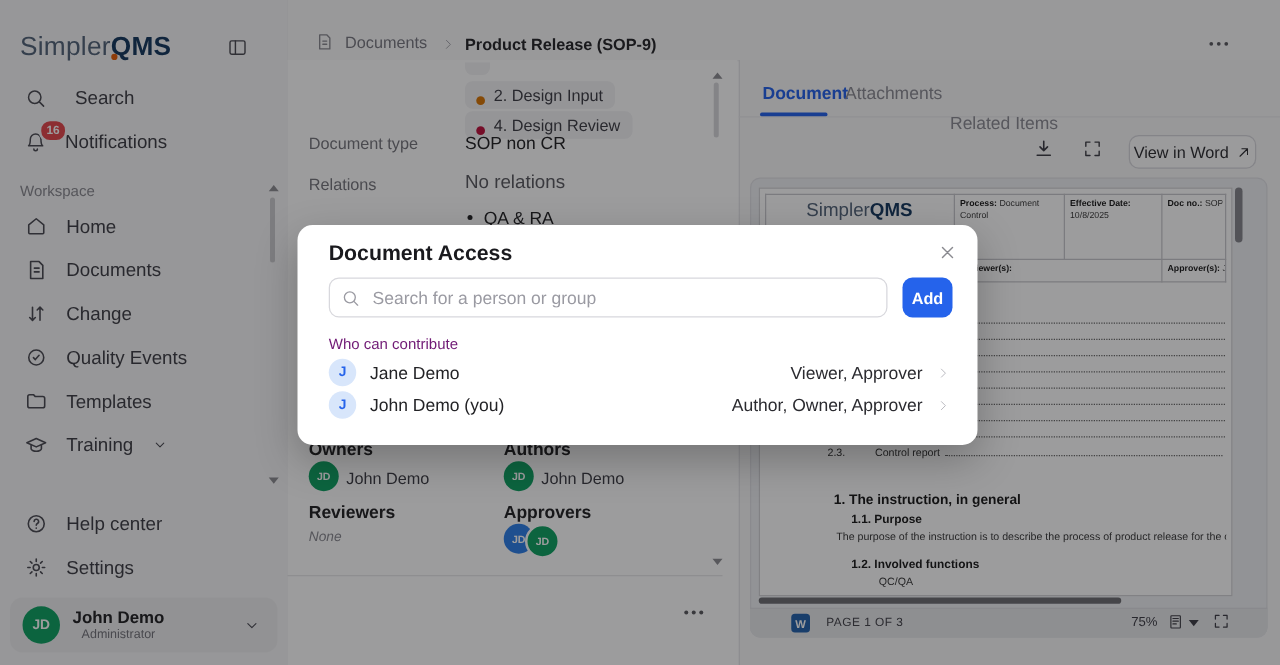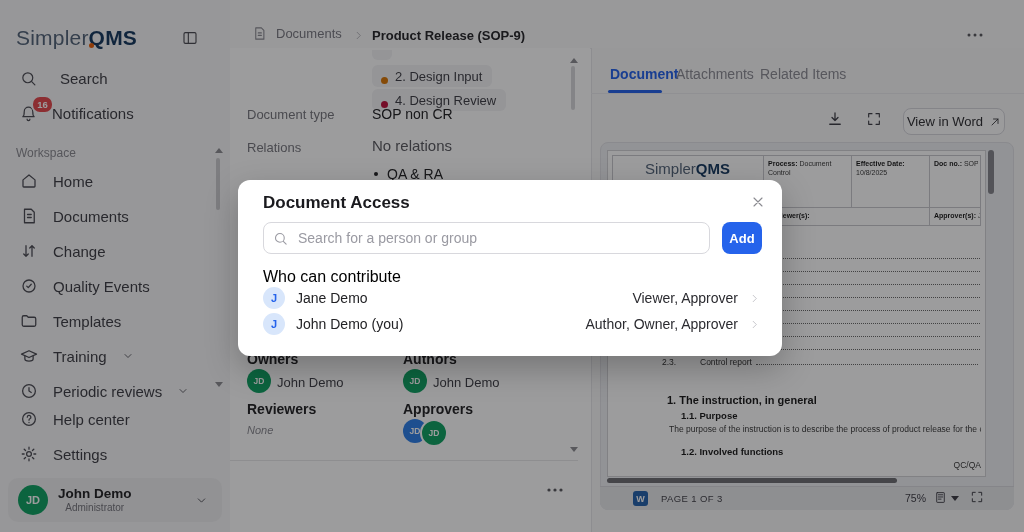--- a/index.html
+++ b/index.html
@@ -78,21 +78,21 @@
   
   .overlay{position:absolute;left:0;top:0;width:1024px;height:532px;background:rgba(8,8,10,0.40);z-index:40;}
   .modal{position:absolute;left:238px;top:180px;width:544px;height:176px;background:#fff;border-radius:12px;z-index:50;
          box-shadow:0 12px 32px rgba(0,0,0,.25);}
   .modal-title{position:absolute;left:25px;top:13px;font-size:17px;font-weight:700;color:#1a1a1e;}
   .modal-input{position:absolute;left:25px;top:42px;width:447px;height:32px;border:1px solid #d8d8dd;border-radius:8px;
                box-sizing:border-box;padding:0 10px 0 34px;font-size:14px;color:#232326;outline:none;font-family:"Liberation Sans",sans-serif;}
   .modal-input::placeholder{color:#9a9aa2;}
   .add-btn{position:absolute;left:484px;top:42px;width:40px;height:32px;background:#2563eb;border:none;border-radius:8px;
            color:#fff;font-size:13px;font-weight:700;display:flex;align-items:center;justify-content:center;font-family:"Liberation Sans",sans-serif;}
-  .modal-sec{position:absolute;left:25px;top:88px;font-size:16px;color:#000000;}
+  .modal-sec{position:absolute;left:25px;top:88px;font-size:12px;color:#701a75;}
   .member-row{position:absolute;left:25px;right:22px;height:24px;display:flex;align-items:center;gap:11px;}
   .m-av{width:22px;height:22px;border-radius:50%;background:#d8e6fb;color:#2563eb;font-size:11px;font-weight:700;
         display:flex;align-items:center;justify-content:center;flex:none;}
   .m-name{font-size:14px;color:#232326;}
   .m-roles{font-size:14px;color:#2b2b30;margin-left:auto;}
 </style>
 </head>
 <body>
 
 <div id="app">
@@ -171,30 +171,20 @@
       <svg class="ic" width="18" height="18" viewBox="0 0 24 24">
         <path d="M2 9.5L12 5l10 4.5L12 14z"></path>
           <path d="M6.5 11.8V16c0 1.4 2.6 2.7 5.5 2.7s5.5-1.3 5.5-2.7v-4.2"></path>
       </svg>
       <span class="nav-label">Training</span>
       <svg class="ic" width="12" height="12" viewBox="0 0 24 24">
         <path d="M6 9l6 6 6-6"></path>
       </svg>
     </div>
 
-    <div class="side-row" style="top:381px;">
-      <svg class="ic" width="18" height="18" viewBox="0 0 24 24">
-        <circle cx="12" cy="12" r="8.5"></circle>
-          <path d="M12 7.5V12l3 2"></path>
-      </svg>
-      <span class="nav-label">Periodic reviews</span>
-      <svg class="ic" width="12" height="12" viewBox="0 0 24 24">
-        <path d="M6 9l6 6 6-6"></path>
-      </svg>
-    </div>
 
     <div class="side-row" style="top:409px;">
       <svg class="ic" width="18" height="18" viewBox="0 0 24 24">
         <circle cx="12" cy="12" r="8.5"></circle>
           <path d="M9.7 9.6a2.4 2.4 0 1 1 3.5 2.1c-.8.4-1.2 1-1.2 1.8"></path>
           <path d="M12 16.6v.2"></path>
       </svg>
       <span class="nav-label">Help center</span>
     </div>
 
@@ -299,21 +289,21 @@
   <div class="abs" style="left:570px;top:447px;">
       <div class="t-down"></div>
     </div>
 
   <div class="preview-bg"></div>
 
   <div class="abs" style="left:591px;top:93px;width:433px;height:1px;background:#ebebee;"></div>
   <div class="tab active" style="left:610px;">Document</div>
   <div class="tab-underline"></div>
   <div class="tab" style="left:676px;">Attachments</div>
-  <div class="tab" style="left:760px;">Related Items</div>
+  <div class="tab" style="left:760px;margin-top:24px;">Related Items</div>
 
   <svg class="ic" width="18" height="18" viewBox="0 0 24 24" style="position:absolute;left:826px;top:110px;stroke:#3f3f46;">
     <path d="M12 4v10M8 10l4 4 4-4M5 19h14"></path>
   </svg>
   <svg class="ic" width="16" height="16" viewBox="0 0 24 24" style="position:absolute;left:866px;top:111px;stroke:#3f3f46;">
     <path d="M4 9V4h5M15 4h5v5M20 15v5h-5M9 20H4v-5"></path>
   </svg>
   <div class="viw-btn">
     <span>View in Word</span>
     <svg class="ic" width="12" height="12" viewBox="0 0 24 24" style="stroke:#2f2f33;">
@@ -369,21 +359,21 @@
   <div class="toc-row">
     <span class="toc-no">2.3.</span>
     <span>Control report</span>
     <span class="toc-leader"></span>
   </div>
 
   <div class="doc-h1" style="left:667px;top:394px;">1. The instruction, in general</div>
   <div class="doc-h2" style="left:681px;top:410px;">1.1. Purpose</div>
   <div class="doc-p" style="left:669px;top:424px;width:312px;">The purpose of the instruction is to describe the process of product release for the orga</div>
   <div class="doc-h2" style="left:681px;top:446px;">1.2. Involved functions</div>
-  <div class="doc-p" style="left:669px;top:460px;width:312px;text-align:right;">QC/QA</div>
+  <div class="doc-p" style="left:703px;top:460px;width:312px;">QC/QA</div>
 
   <div class="pv-vthumb"></div>
   <div class="pv-hthumb"></div>
 
   <div class="statusbar"></div>
   <div class="word-icon">W</div>
   <div class="abs" style="left:661px;top:493px;font-size:9.5px;letter-spacing:.4px;color:#45454b;">PAGE 1 OF 3</div>
   <div class="abs" style="left:905px;top:492px;font-size:10.5px;color:#3f3f46;">75%</div>
   <svg class="ic" width="13" height="13" viewBox="0 0 24 24" style="position:absolute;left:934px;top:491px;stroke:#3f3f46;">
     <rect x="5" y="3" width="14" height="18" rx="1"></rect>

